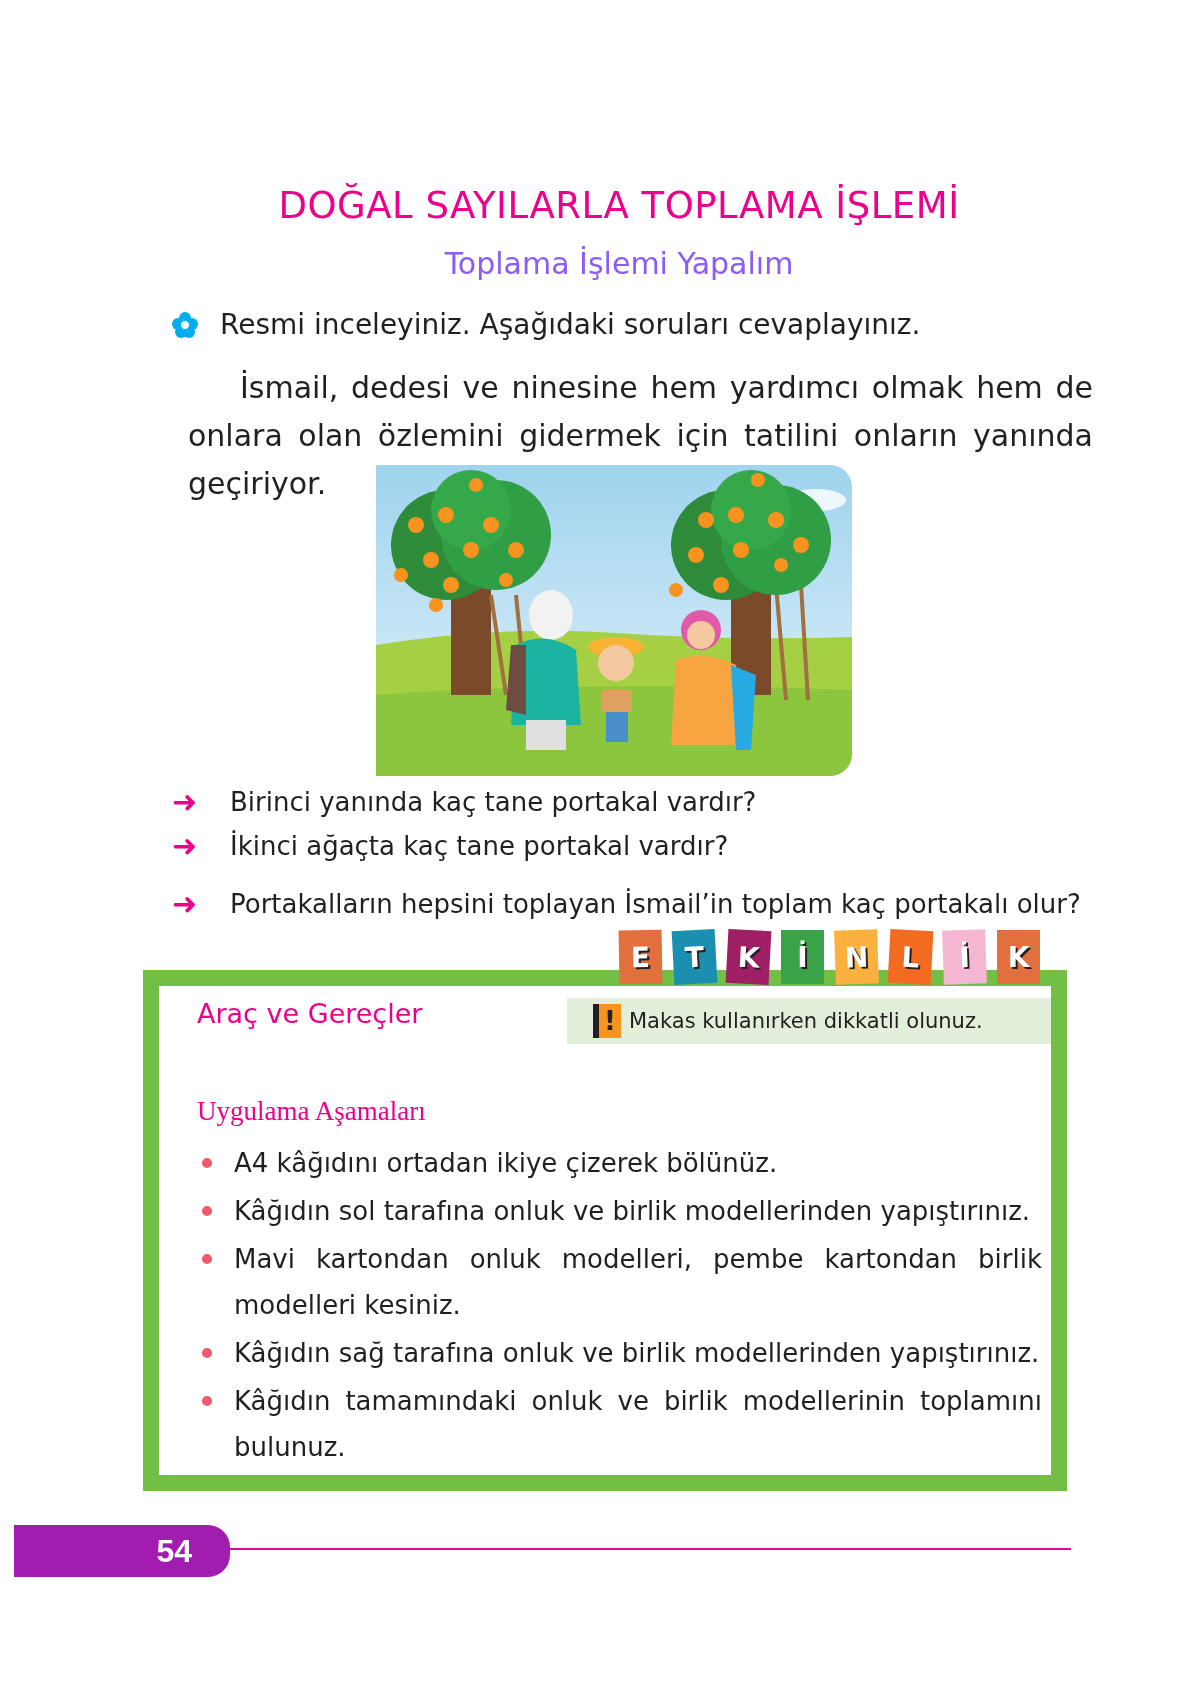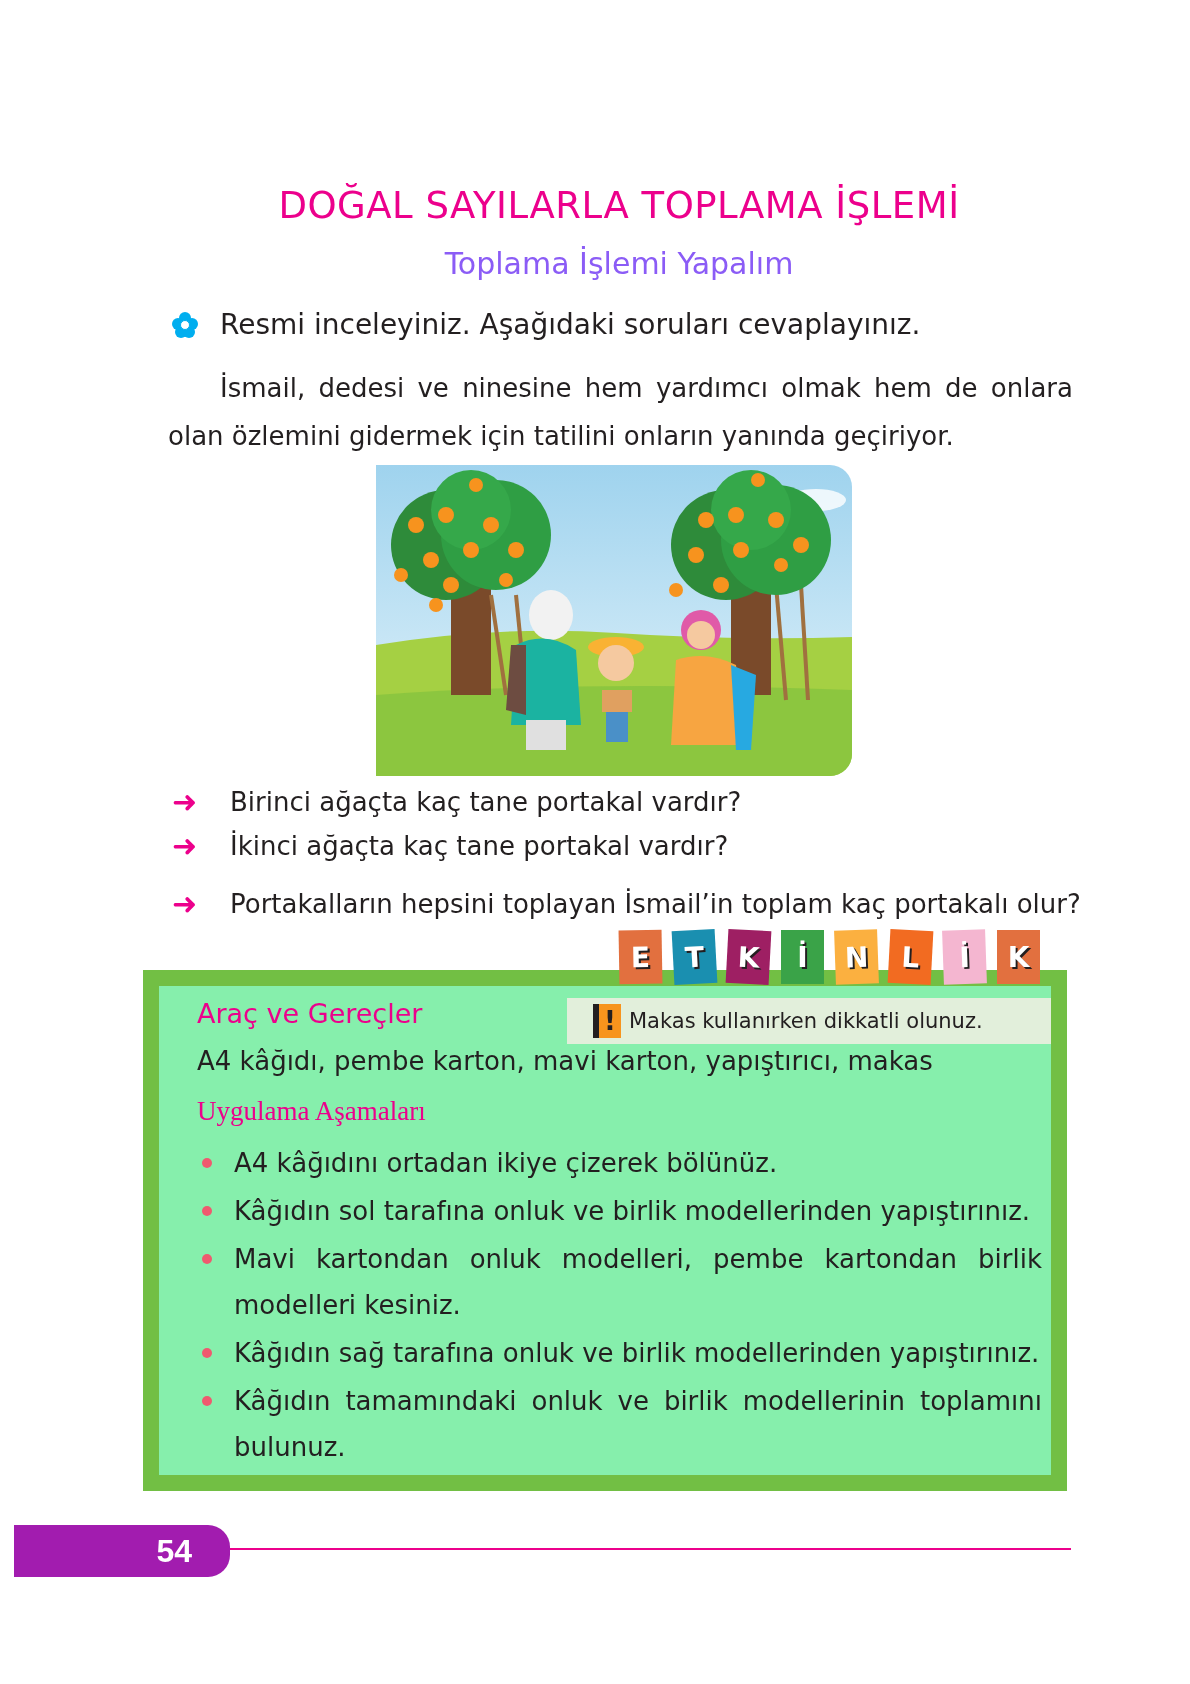--- a/index.html
+++ b/index.html
@@ -10,33 +10,33 @@
   .title { left:0; width:1190px; top:184px; text-align:center; font-size:37px;
            color:#ec008c; letter-spacing:0.5px; font-weight:normal; }
   .subtitle { left:0; width:1190px; top:246px; text-align:center; font-size:30px;
               color:#8b5cf6; }
 
   .instr { left:148px; top:308px; font-size:28px; display:flex; align-items:center; gap:22px; }
   .flower { width:26px; height:26px; position:relative; }
   .flower span { position:absolute; width:12px; height:12px; border-radius:50%; background:#00aeef; }
   .flower .c { left:8px; top:8px; width:10px; height:10px; background:#fff; border:1px solid #00aeef; box-sizing:border-box; }
 
-  .para { left:144px; top:364px; width:905px; font-size:26px; line-height:48px;
+  .para { left:164px; top:364px; width:905px; font-size:30px; line-height:48px;
           text-align:justify; }
   .para .indent { display:inline-block; width:52px; }
 
   .illus { left:352px; top:465px; width:476px; height:311px; border-radius:22px; overflow:hidden; }
 
   .questions { left:148px; top:780px; width:910px; font-size:26px; }
   .q { display:flex; align-items:center; gap:30px; height:44px; }
   .q.gap { margin-top:14px; }
   .arrow { color:#ec008c; font-size:30px; font-weight:bold; width:28px; line-height:1; }
 
   .frame { left:143px; top:970px; width:900px; height:521px; background:#72bf44; }
-  .frame-inner { position:absolute; left:16px; top:16px; right:16px; bottom:16px; background:#86efac; }
+  .frame-inner { position:absolute; left:16px; top:16px; right:16px; bottom:16px; background:#ffffff; }
 
   .etk { left:595px; top:930px; height:60px; display:flex; gap:11px; }
   .tile { width:43px; height:54px; display:flex; align-items:center; justify-content:center;
           color:#fff; font-family:"DejaVu Sans", sans-serif; font-weight:bold; font-size:28px;
           text-shadow:2px 2px 0 #231f20; }
 
   .section-h { color:#ec008c; font-size:27px; }
   .body-t { font-size:26px; }
 
   .warn { left:567px; top:998px; width:460px; height:46px; background:#e2efdb;
@@ -140,36 +140,35 @@
     <circle cx="325" cy="165" r="20" fill="#e05aa8"></circle>
     <circle cx="325" cy="170" r="14" fill="#f5c9a0"></circle>
     <path d="M300 195 Q330 185 360 200 L370 280 L295 280 Z" fill="#f7a541"></path>
     <path d="M355 200 L380 210 L375 285 L360 285 Z" fill="#27a9e1"></path>
   </svg>
 </div>
 
 <div class="abs questions">
   <div class="q">
     <span class="arrow">➜</span>
-    <span>Birinci ağaçta kaç tane portakal vardır?</span>
+    <span>Birinci yanında kaç tane portakal vardır?</span>
   </div>
   <div class="q">
     <span class="arrow">➜</span>
     <span>İkinci ağaçta kaç tane portakal vardır?</span>
   </div>
   <div class="q gap">
     <span class="arrow">➜</span>
     <span>Portakalların hepsini toplayan İsmail’in toplam kaç portakalı olur?</span>
   </div>
 </div>
 
 <div class="abs frame">
   <div class="frame-inner">
     <div class="abs section-h" style="left:14px; top:12px;">Araç ve Gereçler</div>
-    <div class="abs body-t" style="left:14px; top:60px;">A4 kâğıdı, pembe karton, mavi karton, yapıştırıcı, makas</div>
     <div class="abs section-h" style="left:14px; top:110px;font-family:Liberation Serif, serif;">Uygulama Aşamaları</div>
   </div>
 </div>
 
 <div class="abs etk">
   <div class="tile" style="background:#e2703f;transform:rotate(-1deg)">E</div>
   <div class="tile" style="background:#1a8fb0;transform:rotate(-3deg)">T</div>
   <div class="tile" style="background:#9e1f63;transform:rotate(3deg)">K</div>
   <div class="tile" style="background:#3aa348">İ</div>
   <div class="tile" style="background:#fbb040;transform:rotate(-2deg)">N</div>

